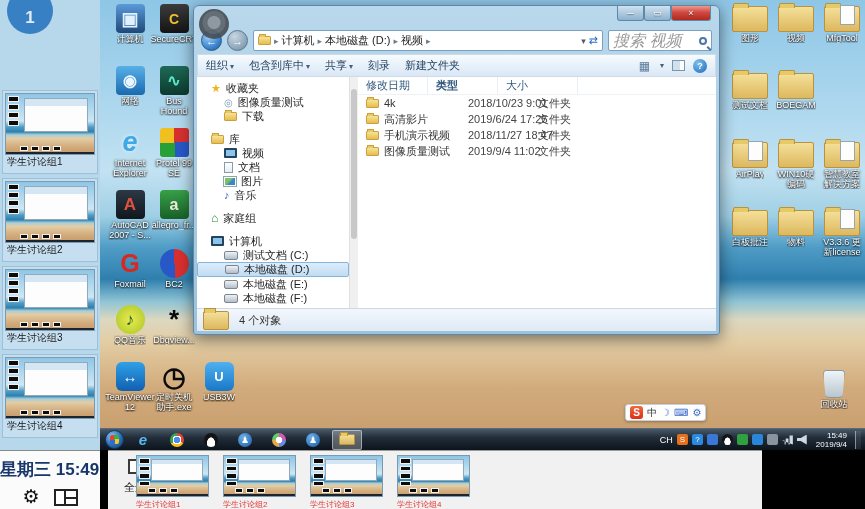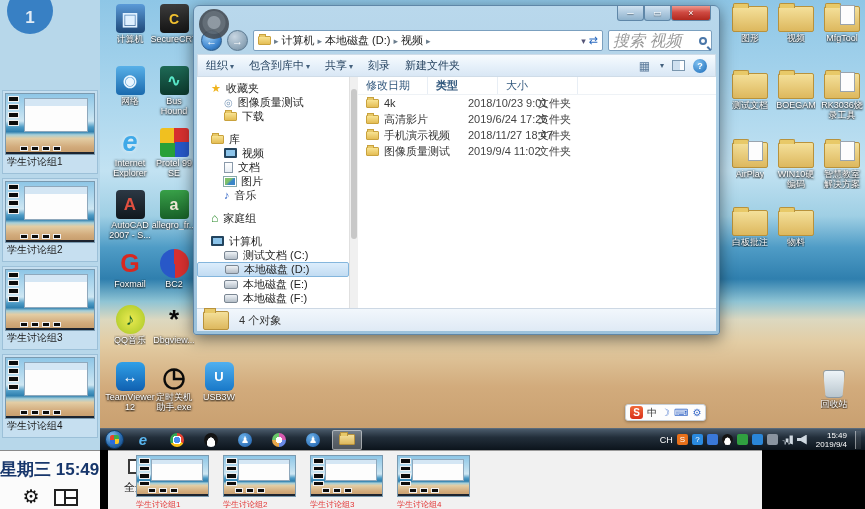--- a/index.html
+++ b/index.html
@@ -420,43 +420,43 @@
       <span class="dlabel">MfgTool</span>
     </div>
     <div class="dsk-icon" style="left:628px;top:73px">
       <span class="folder-lg"></span>
       <span class="dlabel">测试文档</span>
     </div>
     <div class="dsk-icon" style="left:674px;top:73px">
       <span class="folder-lg"></span>
       <span class="dlabel">BOEGAM</span>
     </div>
-    <div class="dsk-icon" style="left:720px;top:73px">
-      <span class="folder-lg with-doc"></span>
-      <span class="dlabel">RK3036烧录工具</span>
-    </div>
     <div class="dsk-icon" style="left:628px;top:142px">
       <span class="folder-lg with-doc"></span>
       <span class="dlabel">AirPlay</span>
     </div>
     <div class="dsk-icon" style="left:674px;top:142px">
       <span class="folder-lg"></span>
       <span class="dlabel">WIN10硬编码</span>
     </div>
     <div class="dsk-icon" style="left:720px;top:142px">
       <span class="folder-lg with-doc"></span>
       <span class="dlabel">智慧教室解决方案</span>
     </div>
     <div class="dsk-icon" style="left:628px;top:210px">
       <span class="folder-lg"></span>
       <span class="dlabel">白板批注</span>
     </div>
     <div class="dsk-icon" style="left:674px;top:210px">
       <span class="folder-lg"></span>
       <span class="dlabel">物料</span>
+    </div>
+    <div class="dsk-icon" style="left:720px;top:210px">
+      <span class="folder-lg with-doc"></span>
+      <span class="dlabel">V3.3.6 更新license</span>
     </div>
 
     <div class="dsk-icon" style="left:712px;top:370px">
       <span class="recycle-icon"></span>
       <span class="dlabel">回收站</span>
     </div>
   </div>
 
   <div class="window">
     <div class="recorder-overlay"></div>

